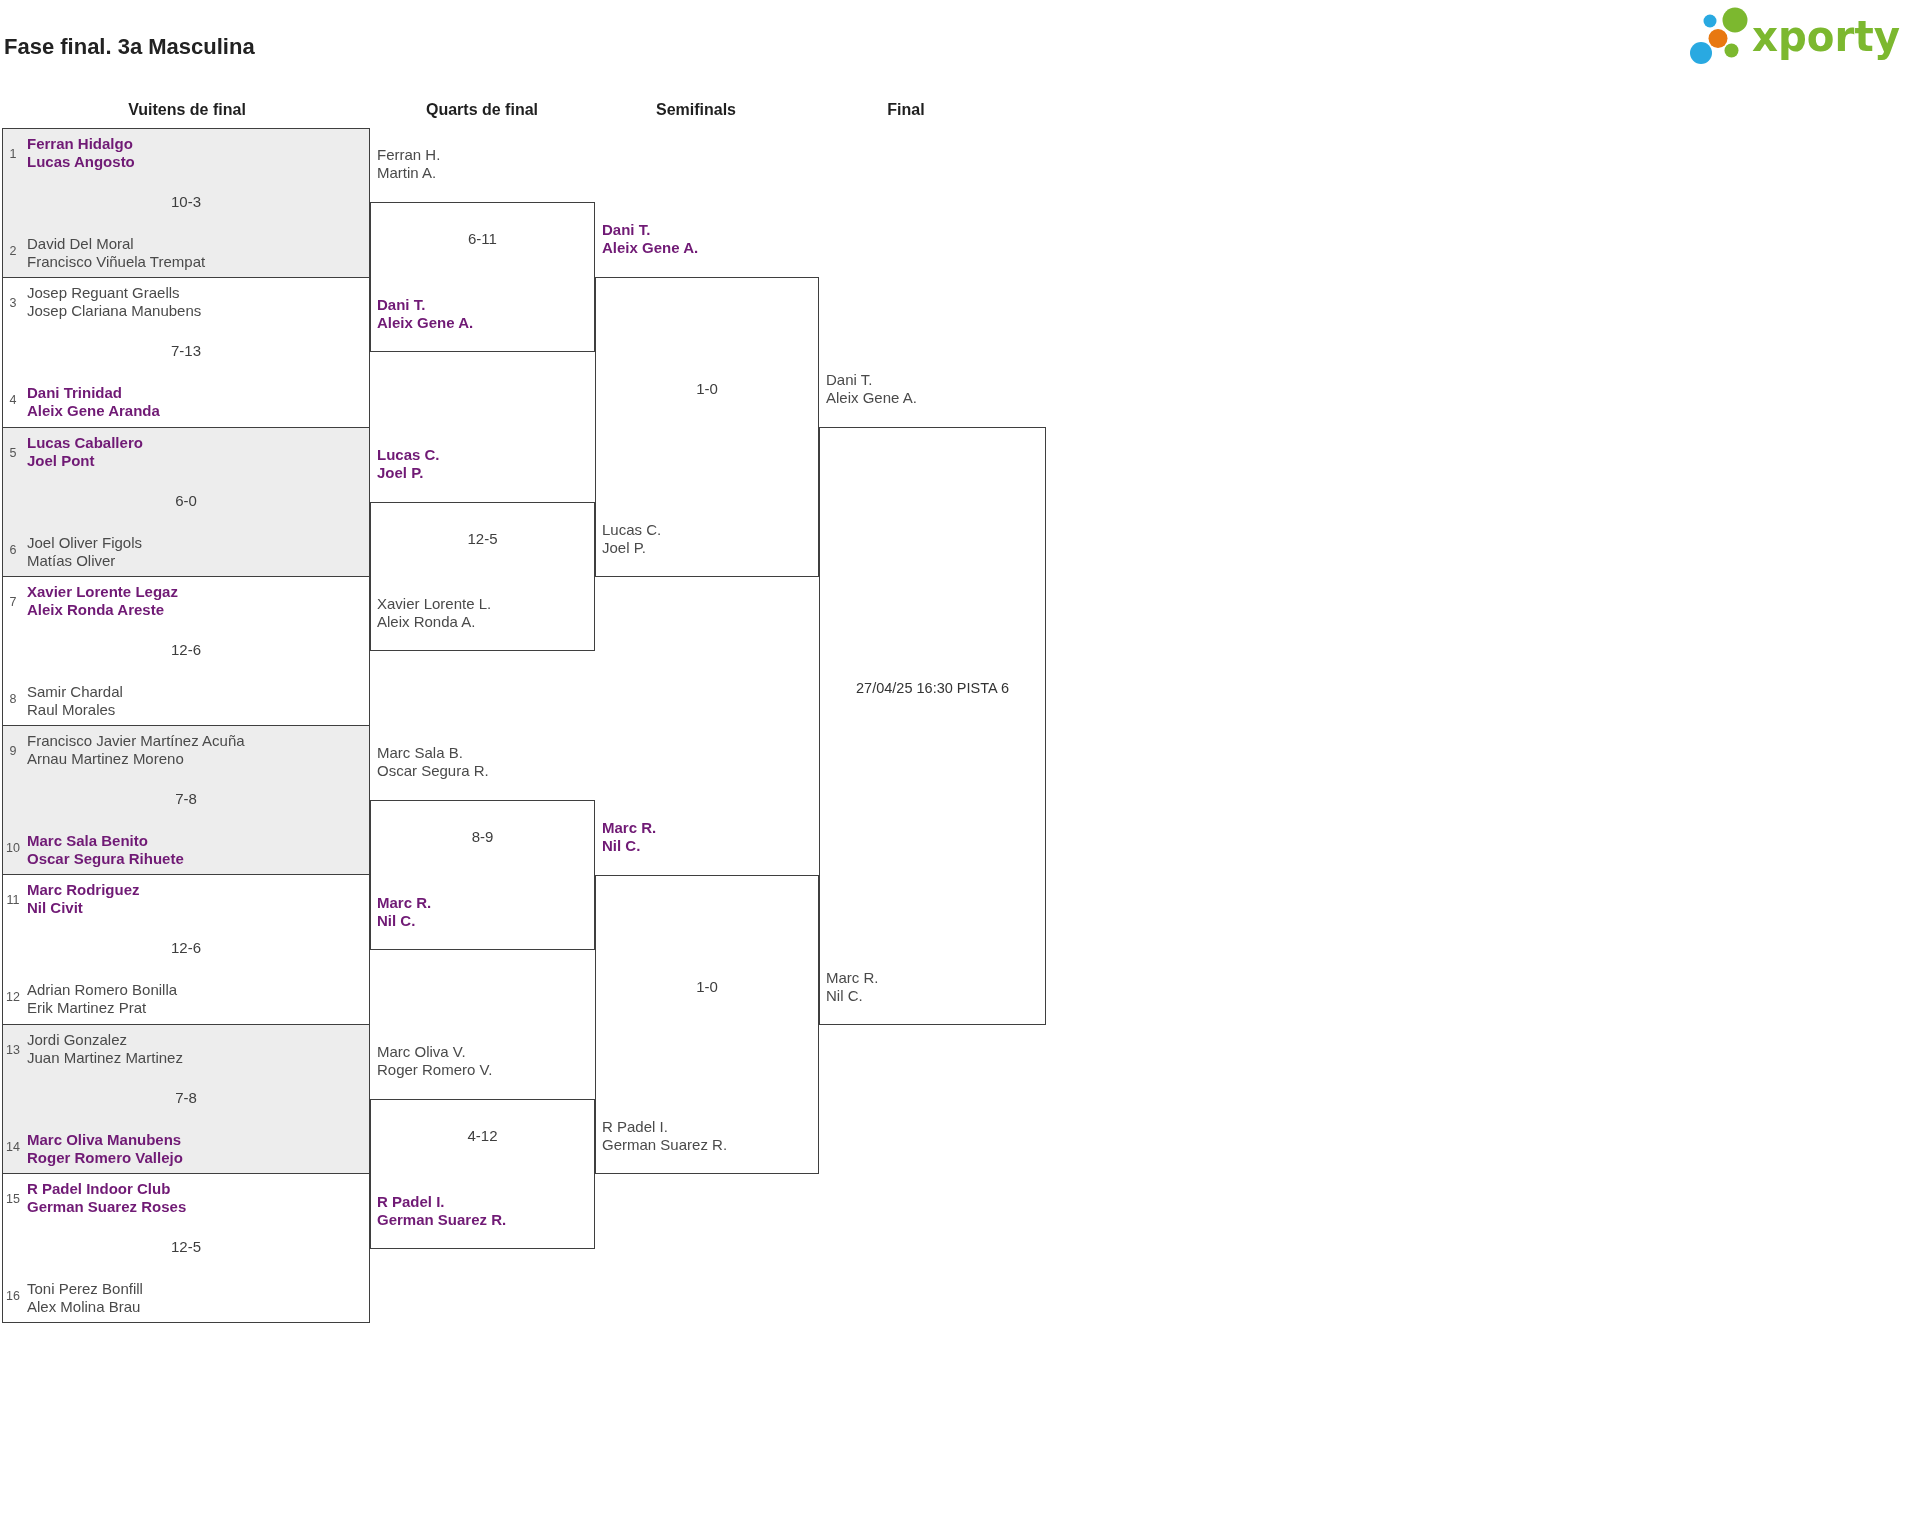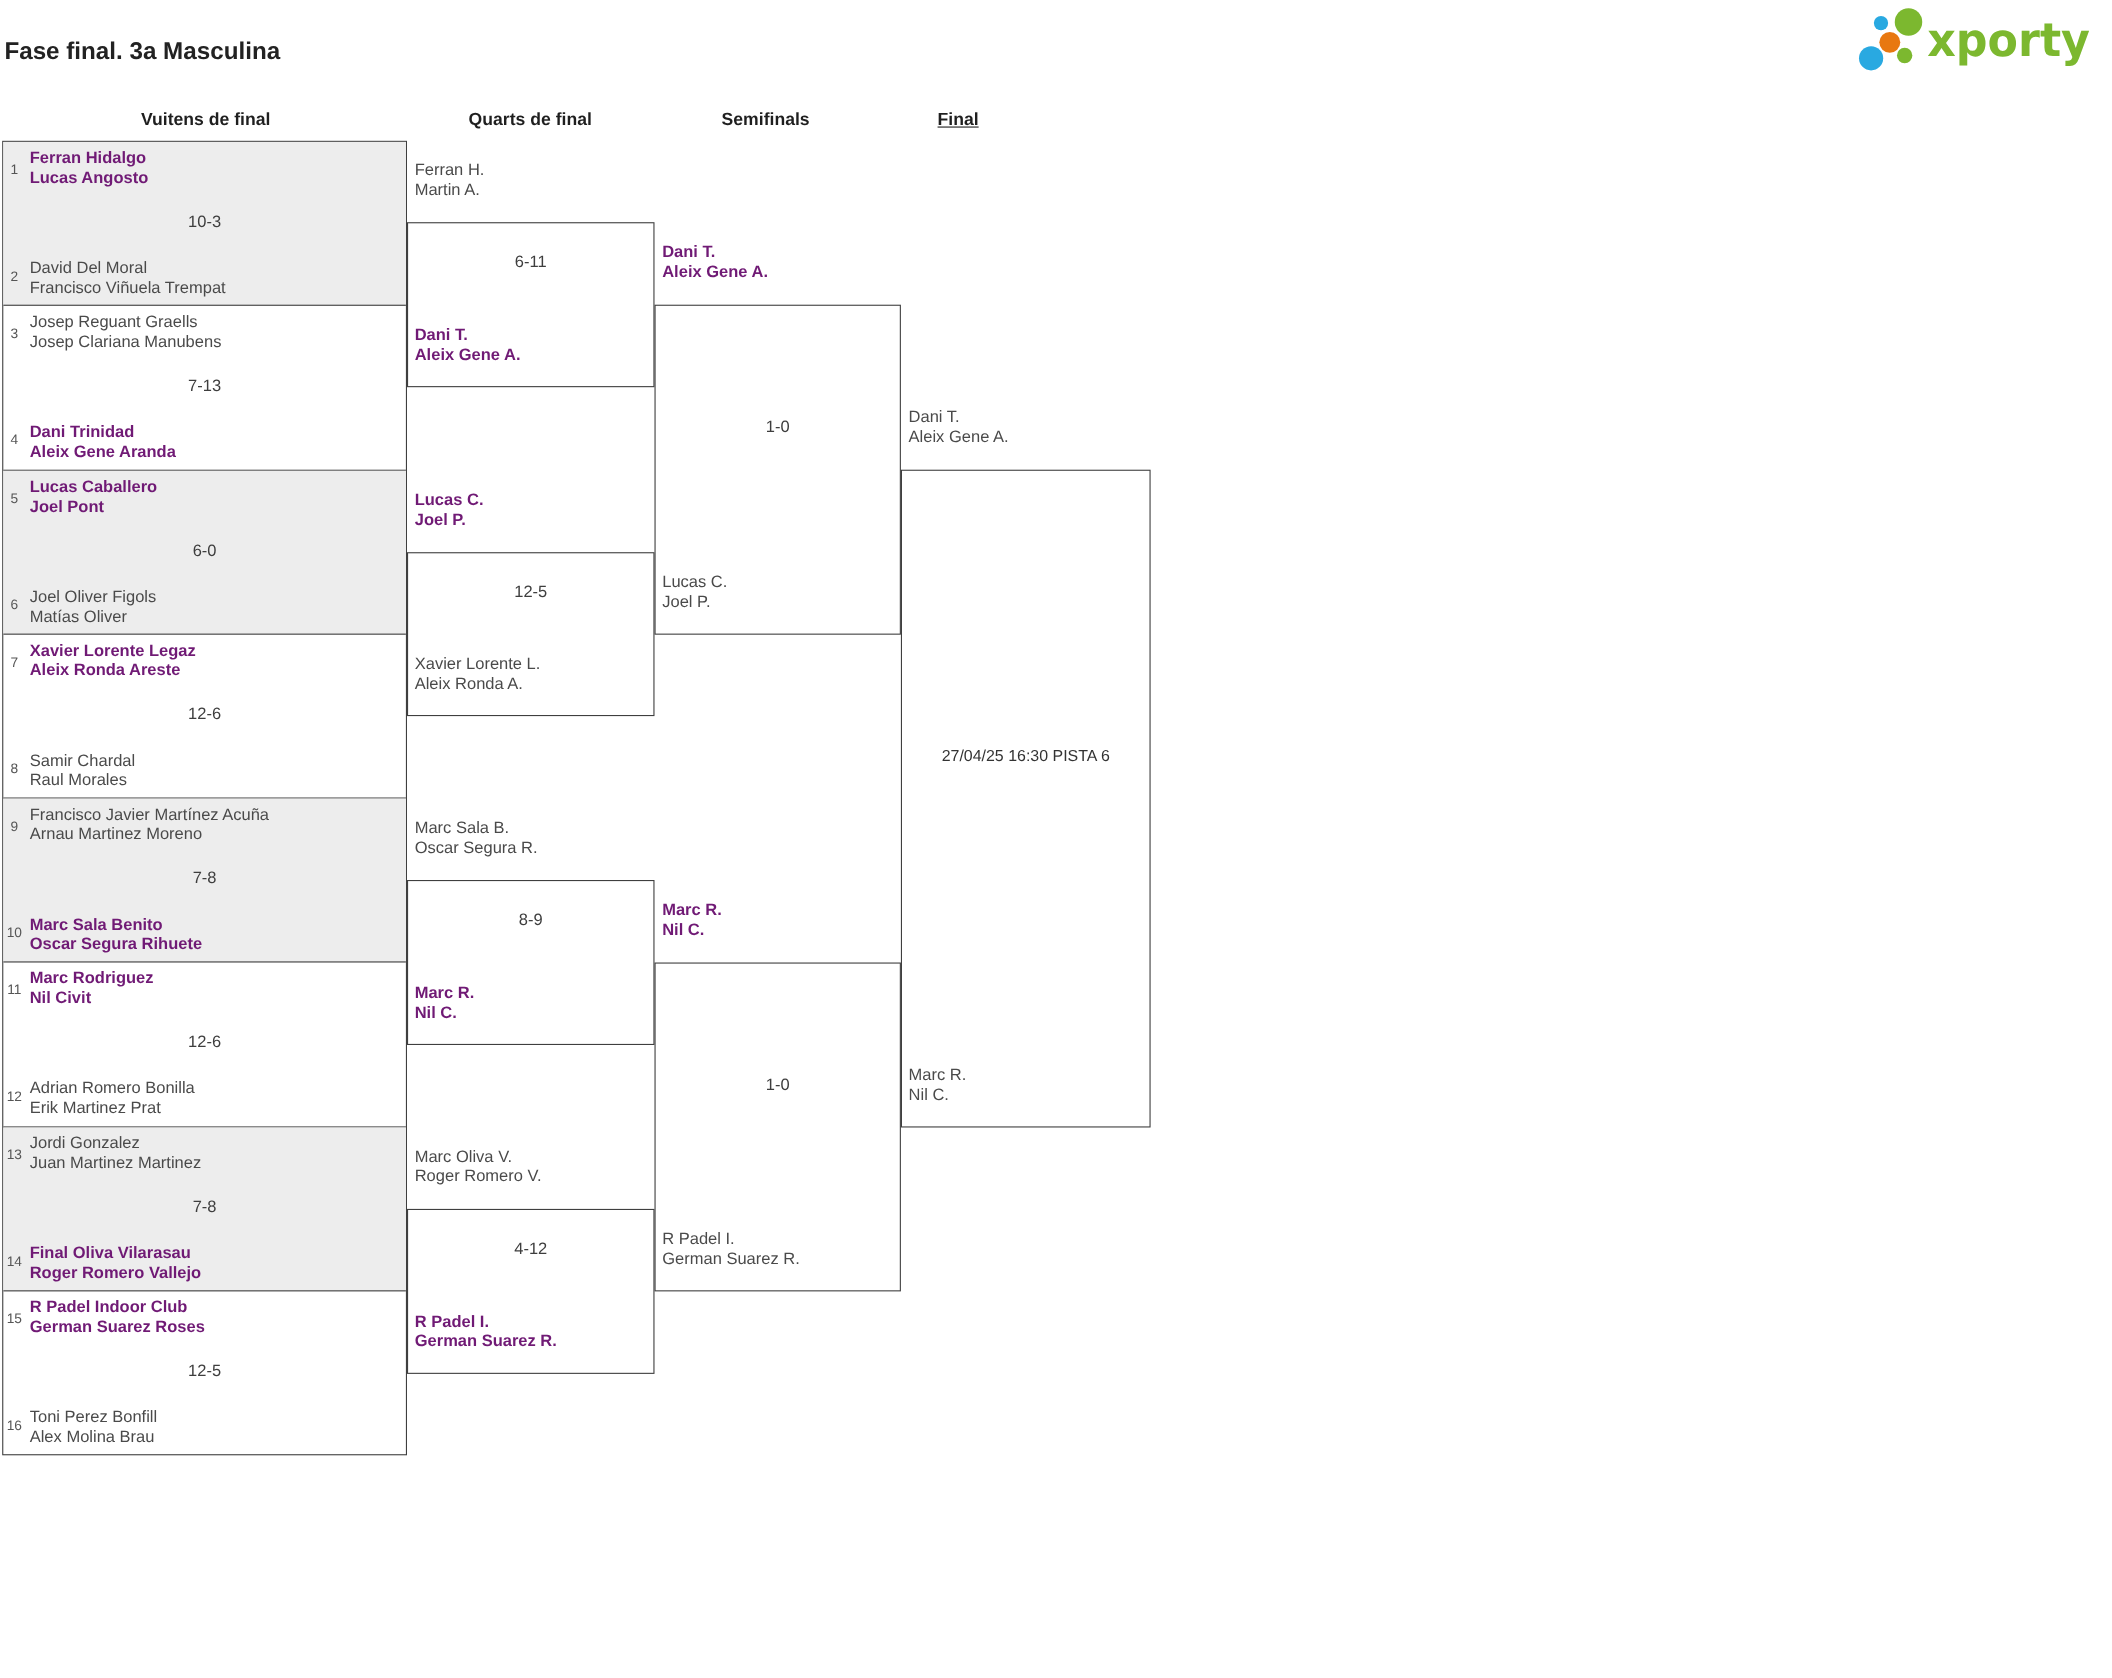--- a/index.html
+++ b/index.html
@@ -40,21 +40,21 @@
       <circle cx="50" cy="35.5" r="9.5" fill="#E87810"></circle>
       <circle cx="33" cy="50" r="11" fill="#29A9E1"></circle>
       <circle cx="63.5" cy="47.5" r="7" fill="#7CB82F"></circle>
       <text x="84" y="48" font-family="DejaVu Sans, sans-serif" font-weight="700" font-size="42" fill="#7CB82F" textLength="148" lengthAdjust="spacingAndGlyphs">xporty</text>
     </svg>
   </div>
 
   <div class="round-header" style="left:187px;">Vuitens de final</div>
   <div class="round-header" style="left:482px;">Quarts de final</div>
   <div class="round-header" style="left:696px;">Semifinals</div>
-  <div class="round-header" style="left:871px;text-decoration:underline;">Final</div>
+  <div class="round-header" style="left:906px;">Final</div>
 
   <div id="r16col">
 
     <div class="r16m alt">
       <span class="seed sa">1</span>
       <div class="team w ta">
         <div>Ferran Hidalgo</div>
           <div>Lucas Angosto</div>
       </div>
       <div class="score sc">10-3</div>
@@ -136,21 +136,21 @@
     </div>
 
     <div class="r16m alt">
       <span class="seed sa">13</span>
       <div class="team ta">
         <div>Jordi Gonzalez</div>
           <div>Juan Martinez Martinez</div>
       </div>
       <div class="score sc">7-8</div>
       <div class="team w tb">
-        <div>Final Oliva Vilarasau</div>
+        <div>Marc Oliva Manubens</div>
           <div>Roger Romero Vallejo</div>
       </div>
       <span class="seed sb">14</span>
     </div>
 
     <div class="r16m">
       <span class="seed sa">15</span>
       <div class="team w ta">
         <div>R Padel Indoor Club</div>
           <div>German Suarez Roses</div>

